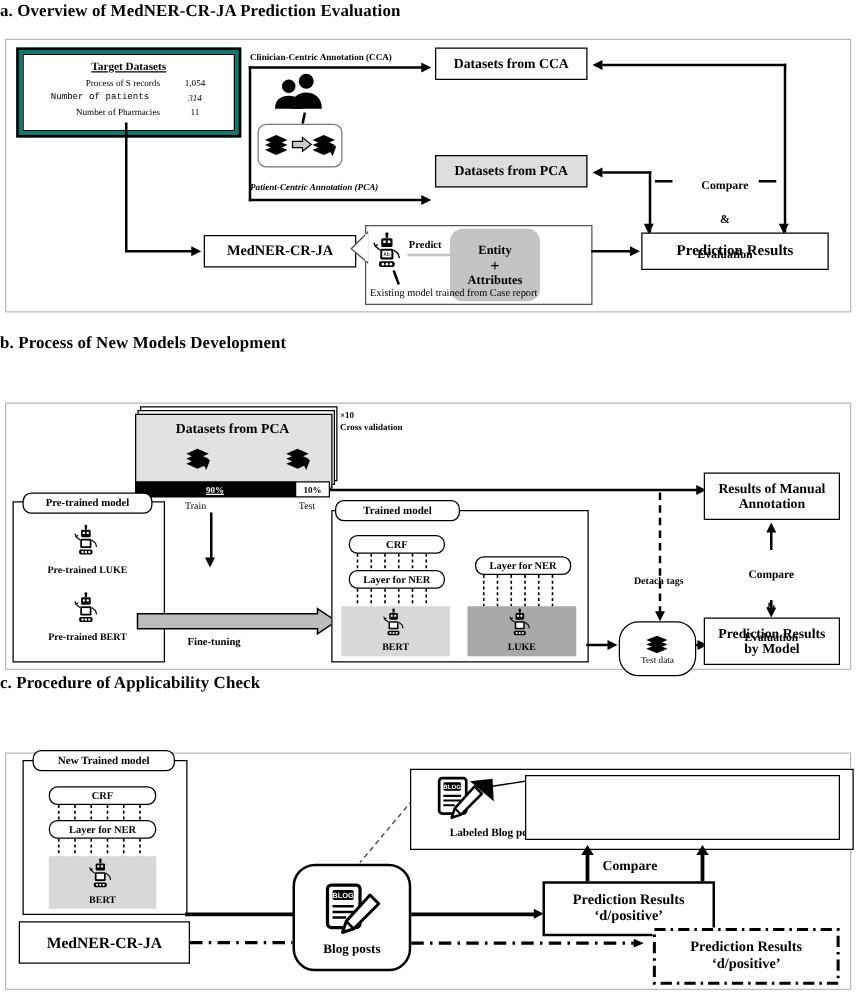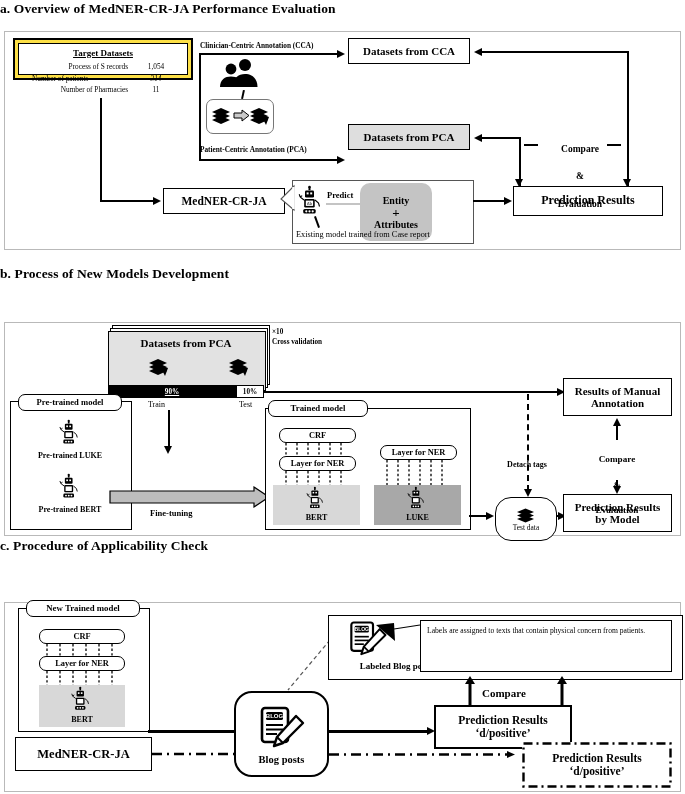--- a/index.html
+++ b/index.html
@@ -25,46 +25,46 @@
   .ar-l{border-top:4.5px solid transparent;border-bottom:4.5px solid transparent;border-right:8px solid #000;}
   .ar-d{border-left:4.5px solid transparent;border-right:4.5px solid transparent;border-top:8px solid #000;}
   .ar-u{border-left:4.5px solid transparent;border-right:4.5px solid transparent;border-bottom:8px solid #000;}
   .dashv{position:absolute;width:0;border-left:2px dashed #000;}
   svg{display:block;overflow:visible;}
   .ttl-u{text-decoration:underline;font-weight:bold;font-size:9px;display:block;text-align:center;}
 </style>
 </head>
 <body>
 
-<div class="panel-title" style="left:0px;top:1px;">a. Overview of MedNER-CR-JA Performance Evaluation</div>
+<div class="panel-title" style="left:0px;top:1px;">a. Overview of MedNER-CR-JA Prediction Evaluation</div>
 
 <div class="frame" style="left:4px;top:31px;width:677px;height:219px;"></div>
 
-<div style="position:absolute;left:13px;top:38px;width:180px;height:42px;border:2px solid #000;background:#fde047;box-sizing:border-box;padding:3px;">
+<div style="position:absolute;left:13px;top:38px;width:180px;height:72px;border:2px solid #000;background:#0f766e;box-sizing:border-box;padding:3px;">
   <div style="width:100%;height:100%;border:1.4px solid #000;background:#fff;box-sizing:border-box;padding-top:4px;">
     <span class="ttl-u">Target Datasets</span>
     <div style="margin-top:3px;">
       <div class="row" style="display:flex;justify-content:center;font-size:7.3px;line-height:1.6;">
         <span style="width:96px;text-align:right;padding-right:10px;">Process of S records</span>
         <span style="width:36px;text-align:center;">1,054</span>
       </div>
       <div class="row" style="display:flex;justify-content:center;font-size:7.3px;line-height:1.6;">
-        <span style="width:96px;text-align:left;padding-right:10px;">Number of patients</span>
+        <span style="width:96px;text-align:center;padding-right:10px;font-family:Liberation Mono, monospace;">Number of patients</span>
         <span style="width:36px;text-align:center;font-style:italic;">314</span>
       </div>
       <div class="row" style="display:flex;justify-content:center;font-size:7.3px;line-height:1.6;">
         <span style="width:96px;text-align:right;padding-right:10px;">Number of Pharmacies</span>
         <span style="width:36px;text-align:center;">11</span>
       </div>
     </div>
   </div>
 </div>
 
 <div class="lbl" style="left:200px;top:42px;font-size:7.3px;">Clinician-Centric Annotation (CCA)</div>
-<div class="lbl" style="left:200px;top:146px;font-size:7.3px;">Patient-Centric Annotation (PCA)</div>
+<div class="lbl" style="left:200px;top:146px;font-size:7.3px;font-style:italic;">Patient-Centric Annotation (PCA)</div>
 
 <div class="ln vln" style="left:199px;top:53px;height:108px;"></div>
 <div class="ln hln" style="left:199px;top:53px;width:140px;"></div>
 <div class="arrow ar-r" style="left:337px;top:49.5px;"></div>
 <div class="ln hln" style="left:199px;top:159px;width:140px;"></div>
 <div class="arrow ar-r" style="left:337px;top:155.5px;"></div>
 
 <div style="position:absolute;left:218px;top:58px;width:42px;height:30px;">
   <svg width="42" height="30" viewBox="0 0 42 30">
     <circle cx="27" cy="7" r="6" fill="#000"></circle>
@@ -487,21 +487,20 @@
   </svg>
 </div>
 <div class="lbl" style="left:330px;top:661px;width:88px;font-size:9px;margin-left:22px;">Labeled Blog posts</div>
 
 <svg style="position:absolute;left:374px;top:621px;" width="48" height="30">
   <path d="M2 4 L20 2 L21 20 Z" fill="#000"></path>
   <line x1="20" y1="8" x2="46" y2="4" stroke="#000" stroke-width="1.1"></line>
 </svg>
 
 <div style="position:absolute;left:420px;top:620px;width:252px;height:52px;border:1px solid #000;background:#fff;box-sizing:border-box;padding:5px 6px;">
-  <div style="font-size:7.6px;line-height:1.4;font-weight:normal;">Labels are assigned to texts that contain physical concern from patients.</div>
 </div>
 
 <svg style="position:absolute;left:464px;top:676px;" width="12" height="40">
   <line x1="6" y1="6" x2="6" y2="34" stroke="#000" stroke-width="3"></line>
   <path d="M6 0 L11 8 L1 8 Z" fill="#000"></path>
     <path d="M6 40 L11 32 L1 32 Z" fill="#000"></path>
 </svg>
 <div class="lbl" style="left:482px;top:687px;font-size:11px;">Compare</div>
 
 <svg style="position:absolute;left:556px;top:676px;" width="12" height="84">

